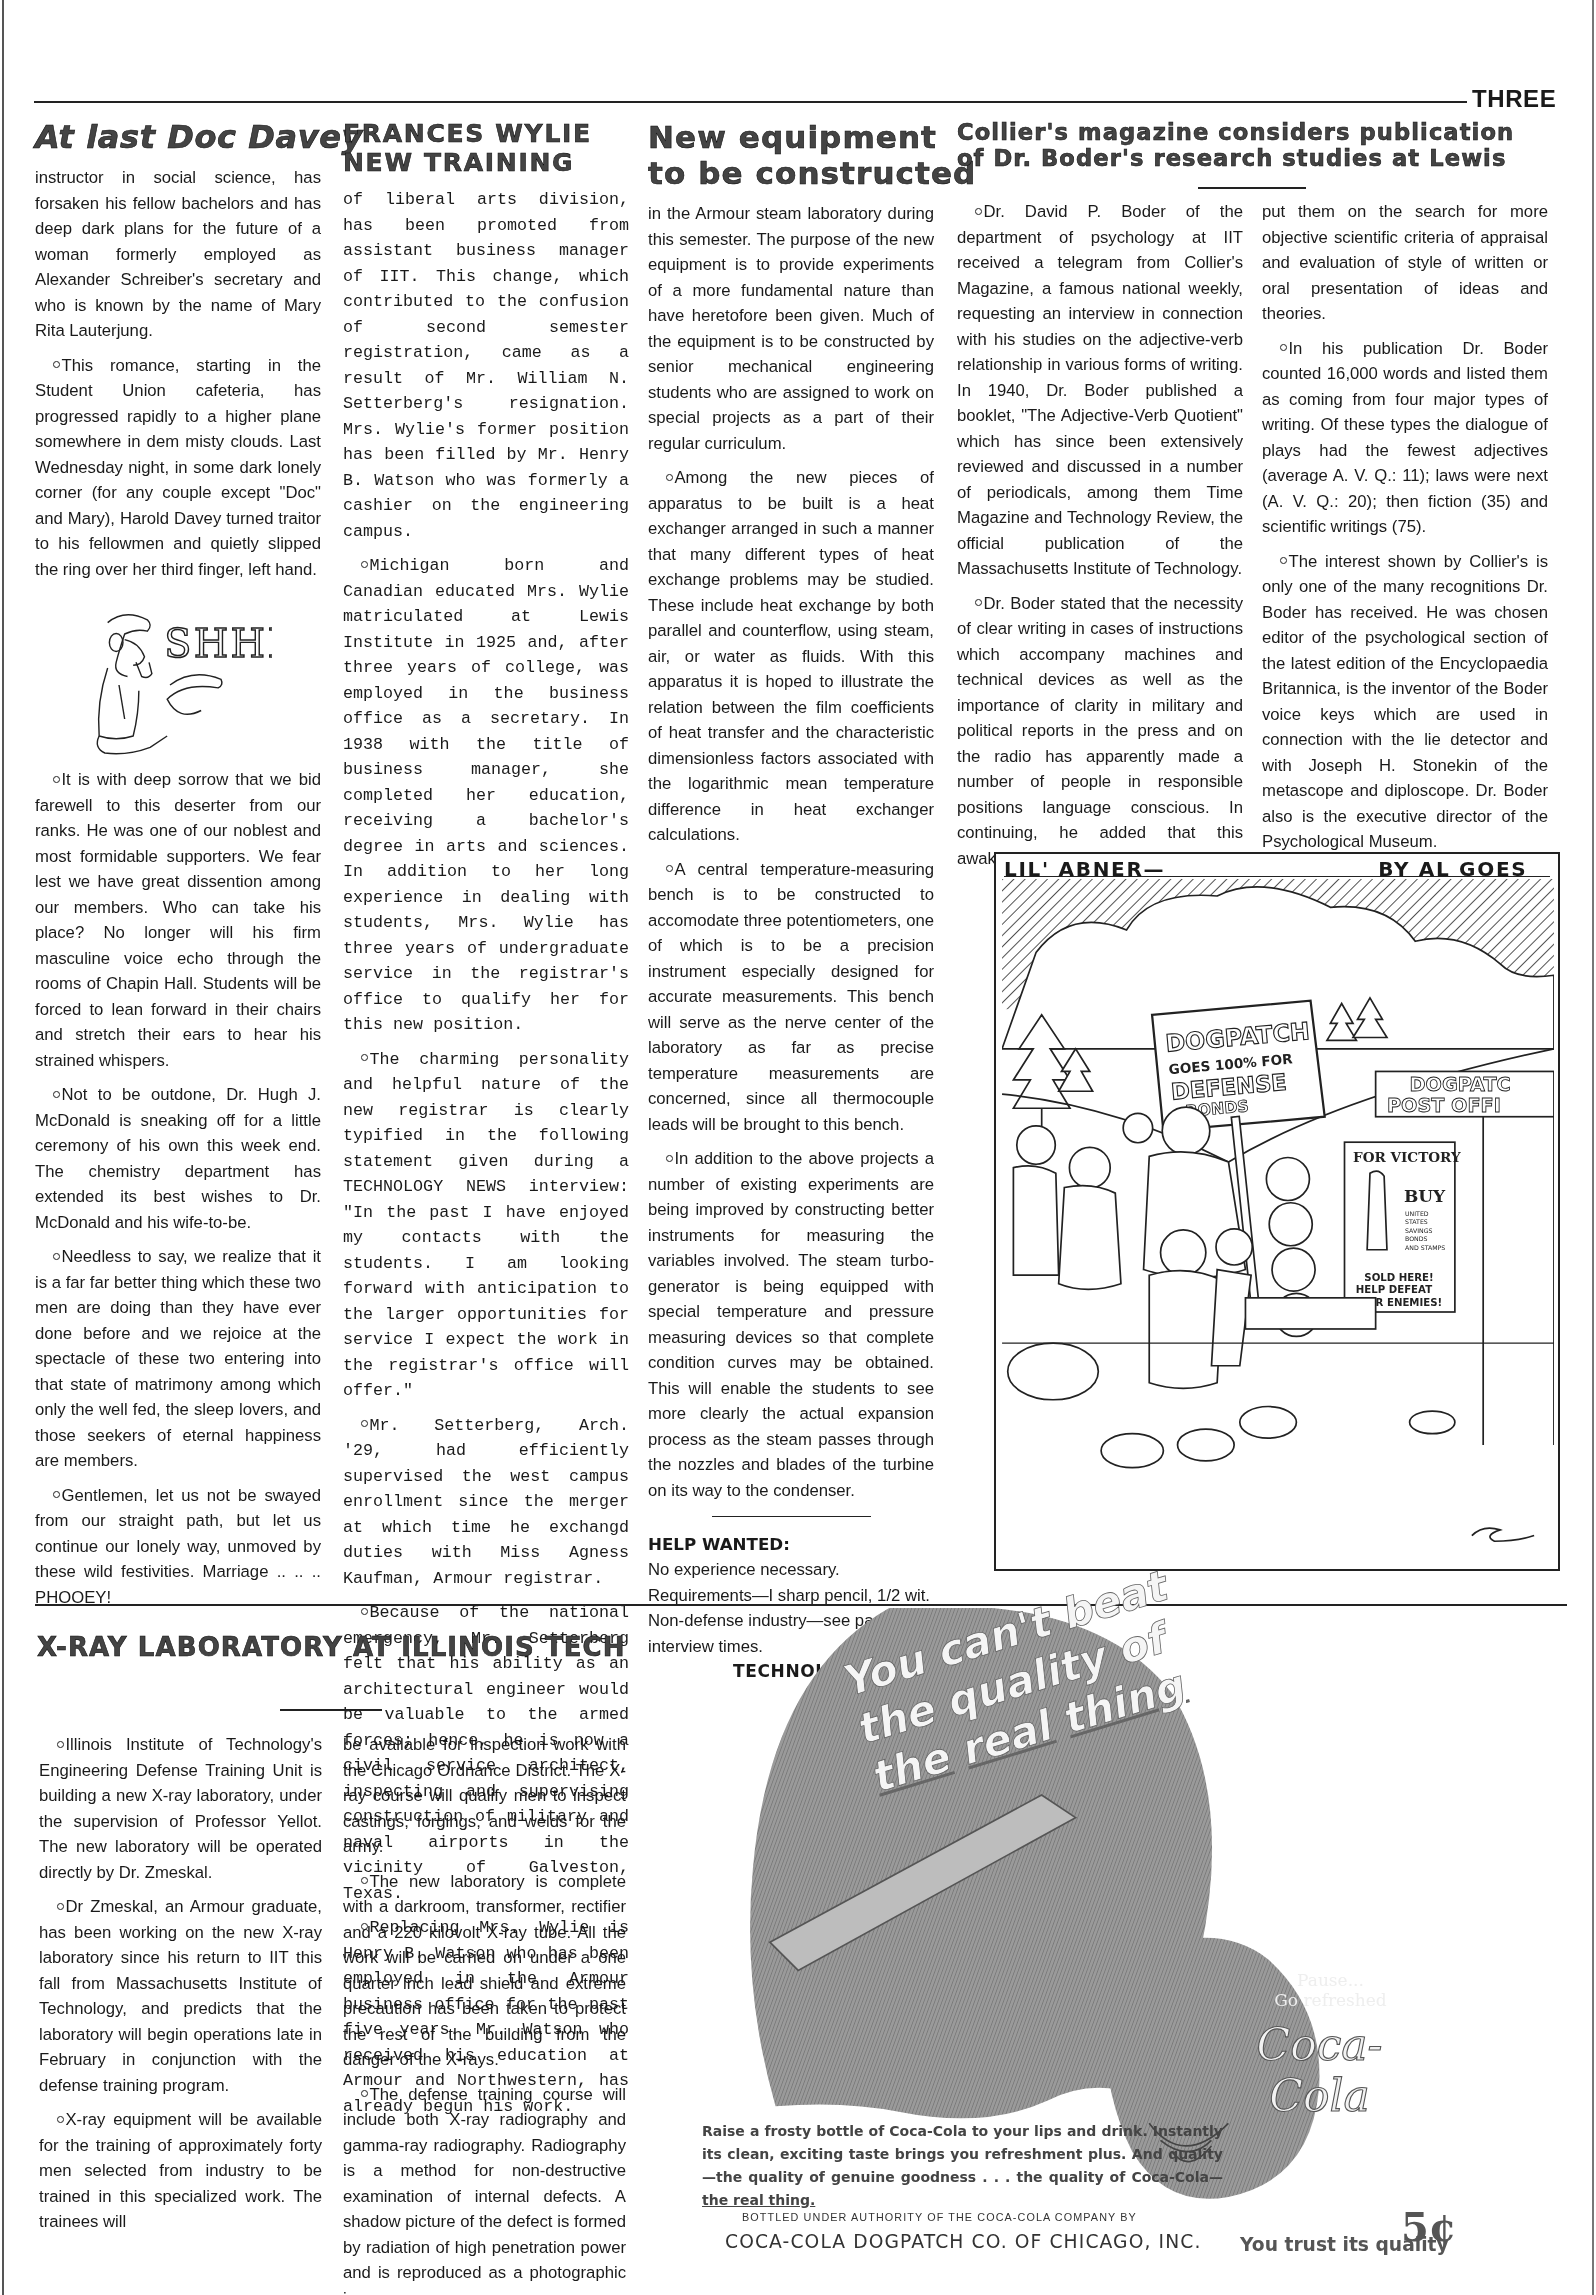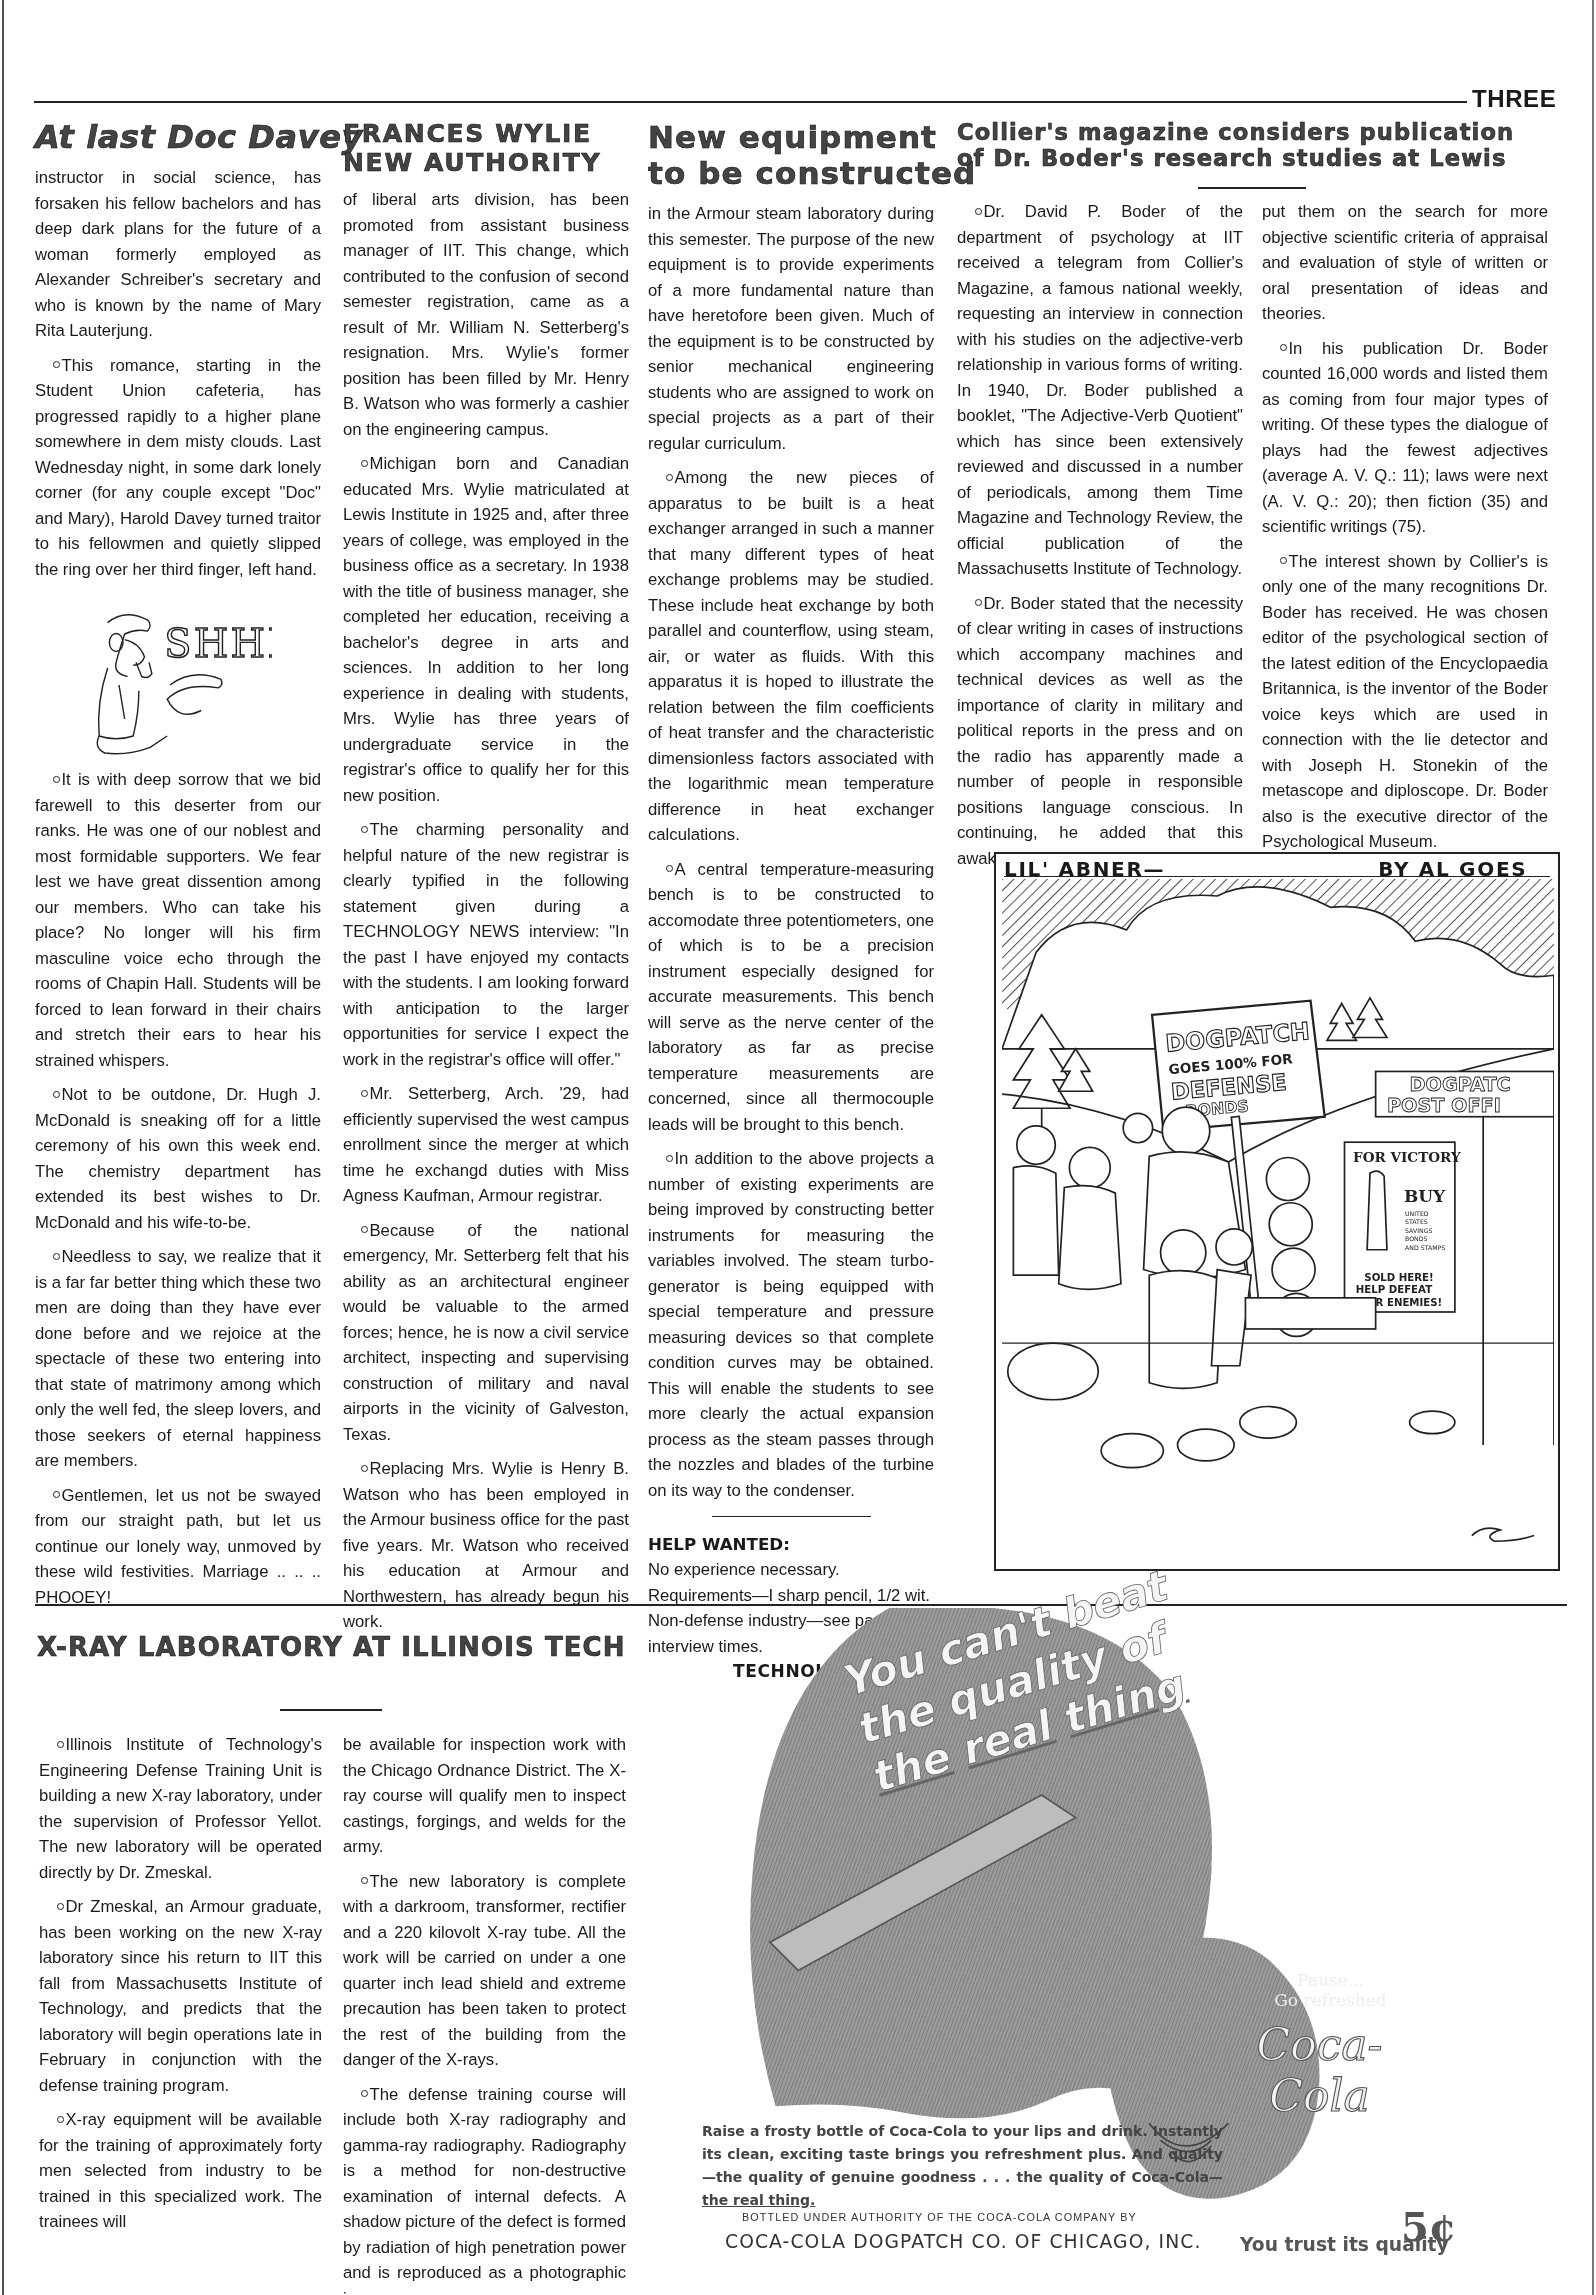--- a/index.html
+++ b/index.html
@@ -76,23 +76,23 @@
 
 <div class="col" style="left:35px; top:767px; width:286px;">
   <p><span class="bullet"></span><span>It is with deep sorrow that we bid farewell to this deserter from our ranks. He was one of our noblest and most formidable supporters. We fear lest we have great dissention among our members. Who can take his place? No longer will his firm masculine voice echo through the rooms of Chapin Hall. Students will be forced to lean forward in their chairs and stretch their ears to hear his strained whispers.</span></p>
   <p><span class="bullet"></span><span>Not to be outdone, Dr. Hugh J. McDonald is sneaking off for a little ceremony of his own this week end. The chemistry department has extended its best wishes to Dr. McDonald and his wife-to-be.</span></p>
   <p><span class="bullet"></span><span>Needless to say, we realize that it is a far far better thing which these two men are doing than they have ever done before and we rejoice at the spectacle of these two entering into that state of matrimony among which only the well fed, the sleep lovers, and those seekers of eternal happiness are members.</span></p>
   <p><span class="bullet"></span><span>Gentlemen, let us not be swayed from our straight path, but let us continue our lonely way, unmoved by these wild festivities. Marriage .. .. .. PHOOEY!</span></p>
 </div>
 
 <div class="headline" style="left:343px; top:120px; font-size:25px; letter-spacing:1.7px;">
   <div>FRANCES WYLIE</div>
-  <div>NEW AUTHORITY</div>
-</div>
-<div class="col" style="left:343px; top:187px; width:286px;">
+  <div>NEW TRAINING</div>
+</div>
+<div class="col" style="left:343px; top:187px; width:286px;font-family:Liberation Mono, monospace;">
   <p class="noindent">of liberal arts division, has been promoted from assistant business manager of IIT. This change, which contributed to the confusion of second semester registration, came as a result of Mr. William N. Setterberg's resignation. Mrs. Wylie's former position has been filled by Mr. Henry B. Watson who was formerly a cashier on the engineering campus.</p>
   <p><span class="bullet"></span><span>Michigan born and Canadian educated Mrs. Wylie matriculated at Lewis Institute in 1925 and, after three years of college, was employed in the business office as a secretary. In 1938 with the title of business manager, she completed her education, receiving a bachelor's degree in arts and sciences. In addition to her long experience in dealing with students, Mrs. Wylie has three years of undergraduate service in the registrar's office to qualify her for this new position.</span></p>
   <p><span class="bullet"></span><span>The charming personality and helpful nature of the new registrar is clearly typified in the following statement given during a TECHNOLOGY NEWS interview: "In the past I have enjoyed my contacts with the students. I am looking forward with anticipation to the larger opportunities for service I expect the work in the registrar's office will offer."</span></p>
   <p><span class="bullet"></span><span>Mr. Setterberg, Arch. '29, had efficiently supervised the west campus enrollment since the merger at which time he exchangd duties with Miss Agness Kaufman, Armour registrar.</span></p>
   <p><span class="bullet"></span><span>Because of the national emergency, Mr. Setterberg felt that his ability as an architectural engineer would be valuable to the armed forces; hence, he is now a civil service architect, inspecting and supervising construction of military and naval airports in the vicinity of Galveston, Texas.</span></p>
   <p><span class="bullet"></span><span>Replacing Mrs. Wylie is Henry B. Watson who has been employed in the Armour business office for the past five years. Mr. Watson who received his education at Armour and Northwestern, has already begun his work.</span></p>
 </div>
 
 <div class="headline" style="left:648px; top:120px; font-size:31px; letter-spacing:1.1px;">
   <div>New equipment</div>

